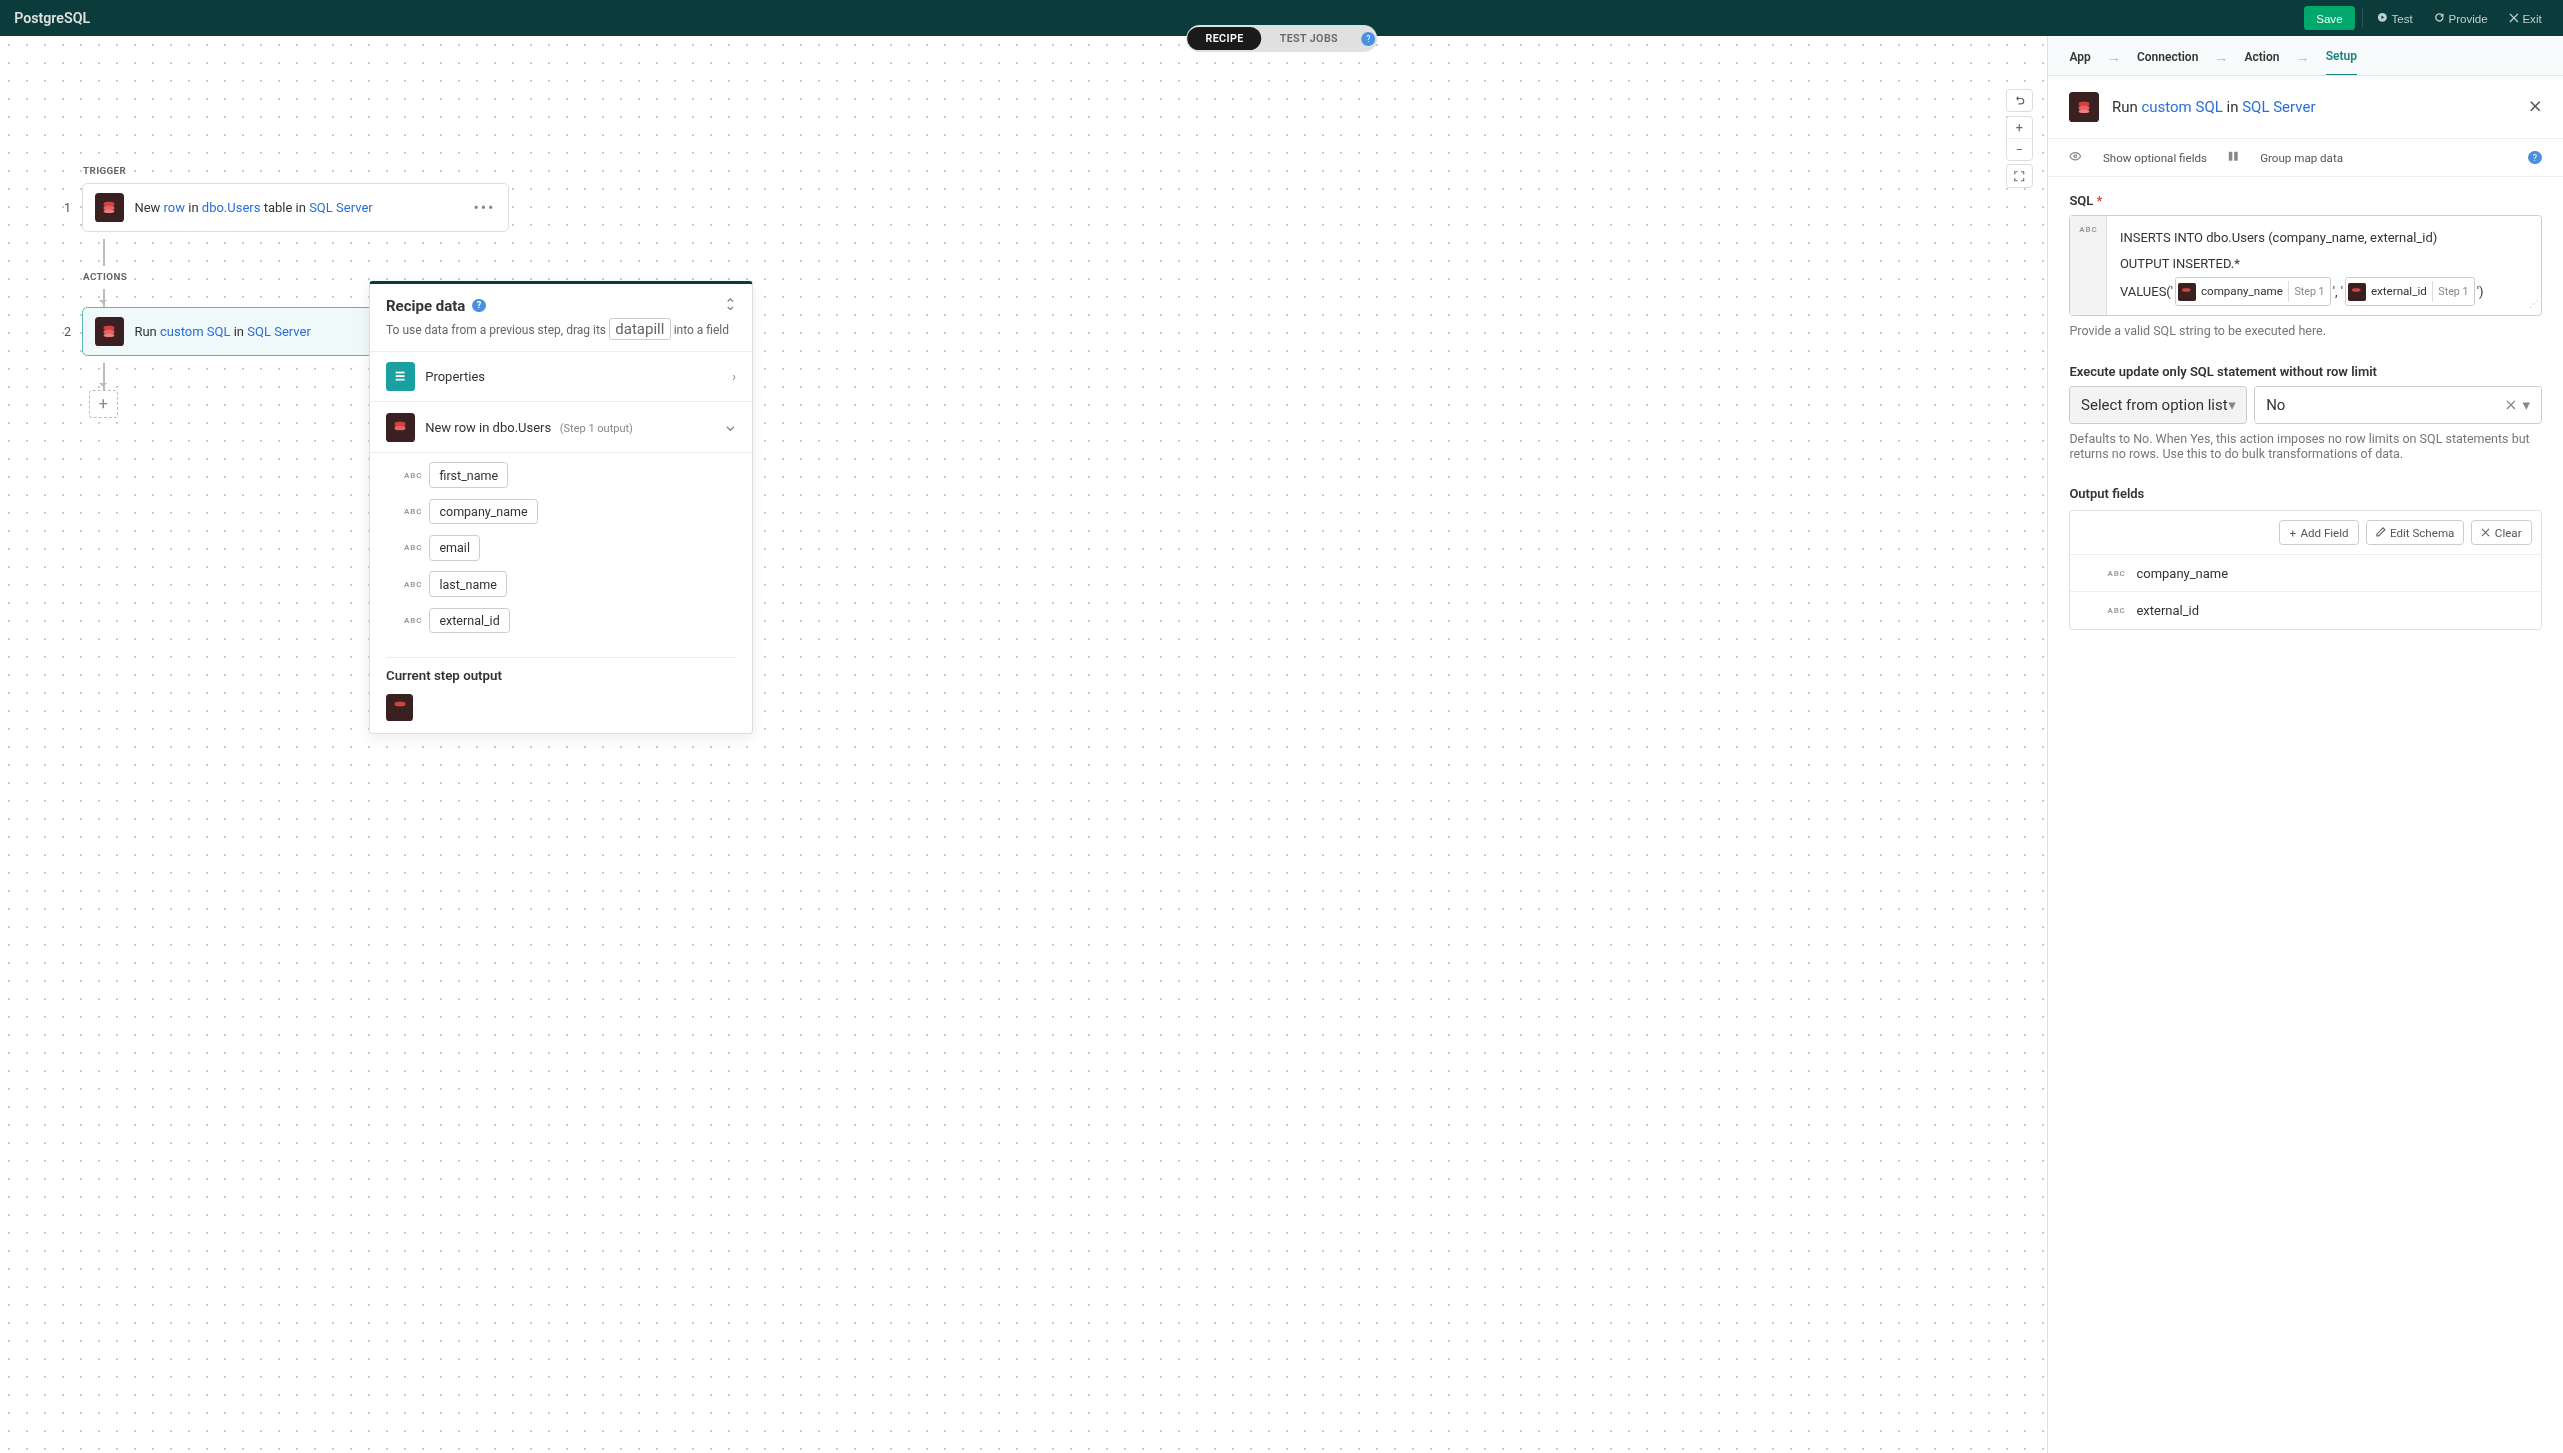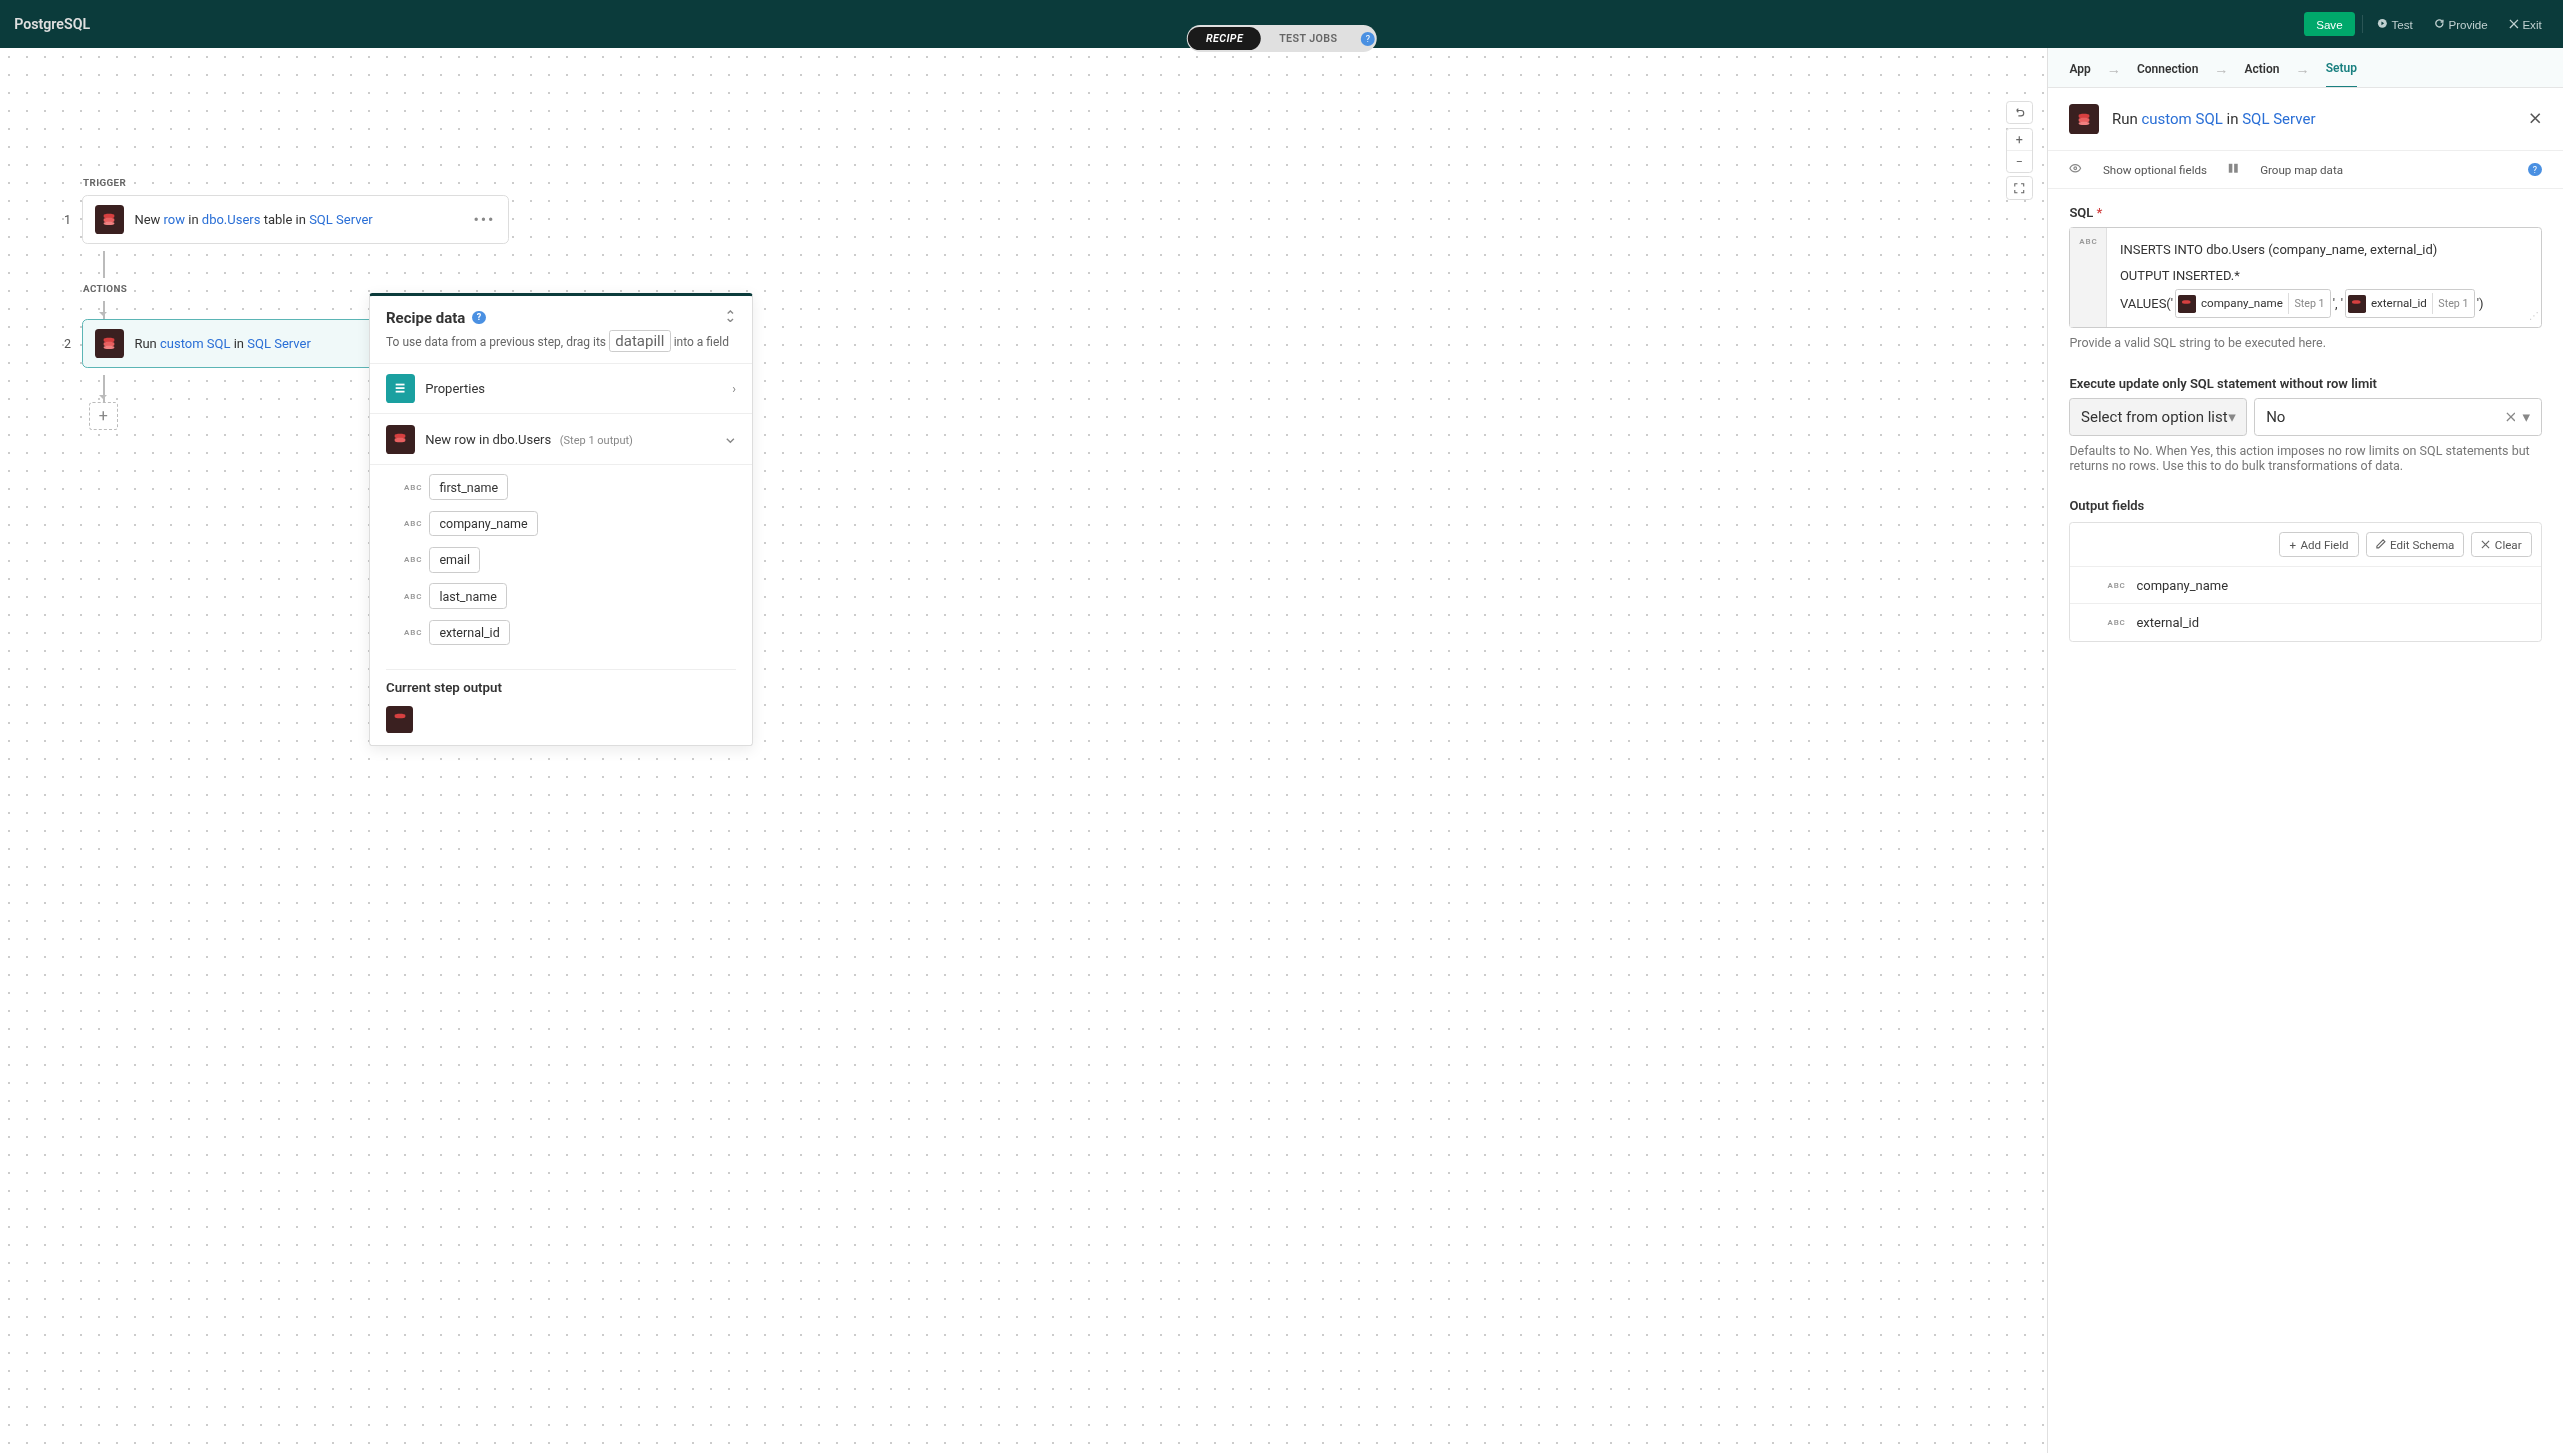--- a/index.html
+++ b/index.html
@@ -1,27 +1,27 @@
 <!DOCTYPE html>
 <html style="font-size:14.2px"><head>
 <meta charset="utf-8">
 <style>
 * { box-sizing: border-box; margin: 0; padding: 0; }
 body { font-family: -apple-system, BlinkMacSystemFont, "Segoe UI", Roboto, sans-serif; font-size: 12.5px; color: #333; background: #fff; }
 
-.header { background: #0b3b3b; height: 48px; display: flex; align-items: center; justify-content: space-between; padding: 0 14.2px; color: #fff; }
+.header { background: #0b3b3b; height: 36px; display: flex; align-items: center; justify-content: space-between; padding: 0 14.2px; color: #fff; }
 .header-title { font-size: 14.2px; font-weight: 600; color: #e0e0e0; }
 .header-actions { display: flex; align-items: center; gap: 7.1px; }
 .btn-save { background: #00a86b; color: #fff; border: none; padding: 5.3px 12.5px; border-radius: 3.6px; font-size: 11.6px; font-weight: 500; cursor: pointer; }
 .btn-header { background: transparent; border: none; color: #c0d0d0; font-size: 11.6px; cursor: pointer; display: flex; align-items: center; gap: 3.6px; padding: 3.6px 7.1px; }
 .header-divider { width: 0.9px; height: 18px; background: #2a5555; }
 
 .tab-switcher { position: absolute; top: 25px; left: 50%; transform: translateX(-50%); background: #e0e0e0; border-radius: 18px; display: flex; align-items: center; padding: 1.8px; z-index: 10; }
 .tab-switcher .tab { padding: 5.3px 18px; border-radius: 16px; font-size: 10.7px; font-weight: 600; cursor: pointer; letter-spacing: 0.4px; }
-.tab-switcher .tab.active { background: #1a1a1a; color: #fff; font-style: italic; }
+.tab-switcher .tab.active { background: #1a1a1a; color: #fff; }
 .tab-switcher .tab.inactive { color: #666; }
 .tab-help { width: 14.2px; height: 14.2px; background: #4a90e2; color: #fff; border-radius: 50%; font-size: 9px; display: flex; align-items: center; justify-content: center; margin-left: 5.3px; }
 
 .main { display: flex; height: calc(100vh - 36px); }
 .canvas { flex: 1; position: relative; background-image: radial-gradient(circle, #ccc 0.9px, transparent 0.9px); background-size: 18px 18px; background-position: 0 0; overflow: auto; }
 .canvas-controls { position: absolute; top: 53px; right: 14.2px; display: flex; flex-direction: column; gap: 3.6px; }
 .canvas-ctrl-group { background: #fff; border: 0.9px solid #ddd; border-radius: 3.6px; display: flex; flex-direction: column; }
 .canvas-ctrl { width: 25px; height: 21.4px; display: flex; align-items: center; justify-content: center; cursor: pointer; color: #666; font-size: 12.5px; }
 .canvas-ctrl + .canvas-ctrl { border-top: 0.9px solid #eee; }
 

